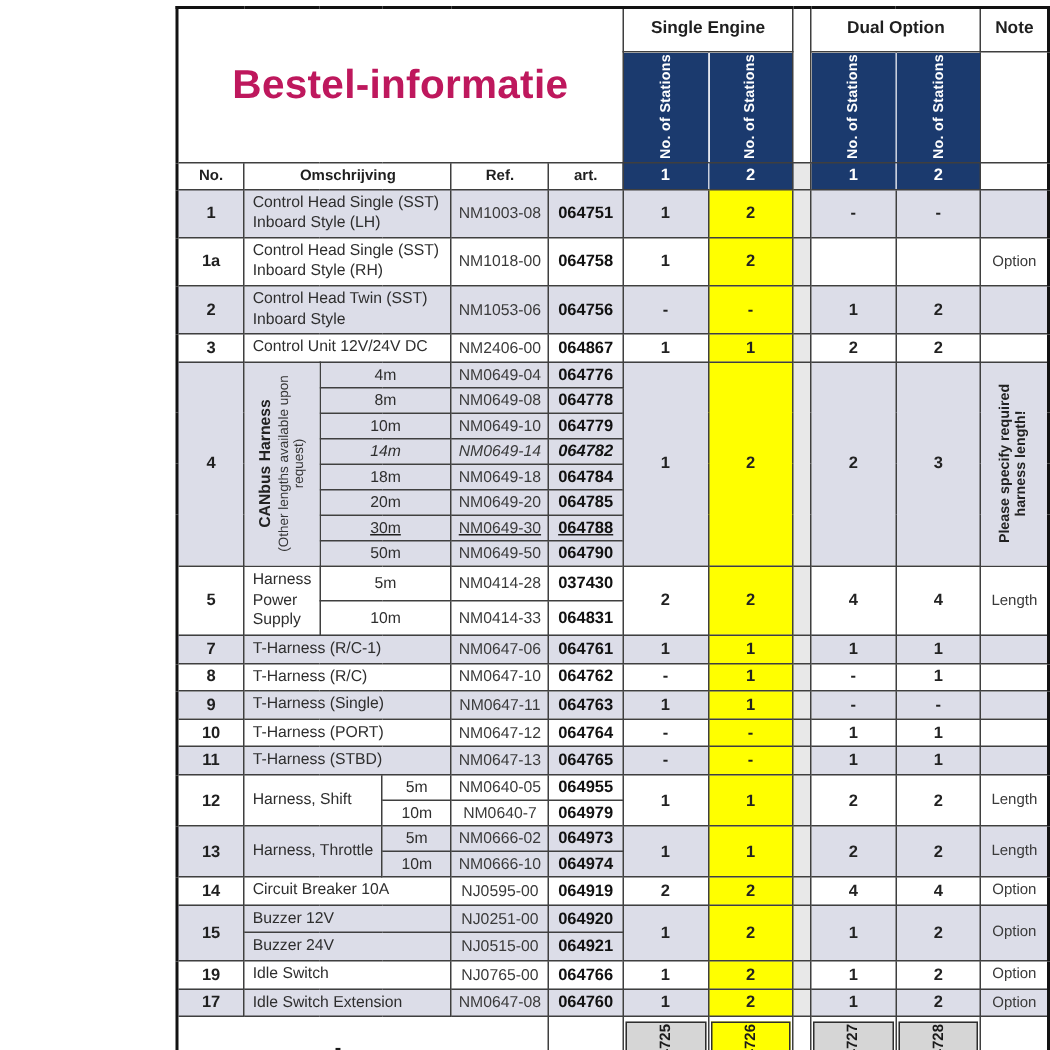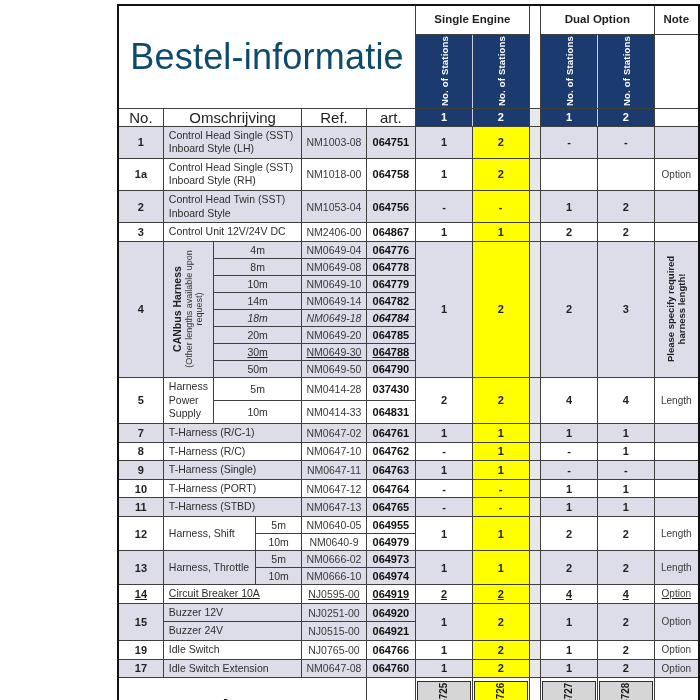--- a/index.html
+++ b/index.html
@@ -23,23 +23,23 @@
   .br{border-right:2px solid #121212;}
   .bt{border-top:2px solid #121212;}
   .bb{border-bottom:2px solid #121212;}
 
   .r-eng{height:29px;}
   .r-sta{height:74px;}
   .r-hdr{height:18px;}
   .r-foot{height:62px;}
 
   .title-cell{text-align:center;}
-  .title{font-size:36px;font-weight:normal;letter-spacing:.2px;color:#0c4a6e;}
+  .title{font-size:27px;font-weight:bold;letter-spacing:.2px;color:#be185d;}
   th.box{font-size:11.5px;font-weight:bold;text-align:center;line-height:1.15;padding:1px 2px;}
-  th.colhead{font-size:15px;font-weight:normal;}
+  th.colhead{font-size:10px;font-weight:bold;}
 
   .navy{background:#1b3a6e;color:#ffffff;}
   .navy-num{background:#1b3a6e;color:#ffffff;font-weight:bold;text-align:center;font-size:11px;}
   .rsep{border-right-color:#c9cfdd;}
 
   .lav{background:#dcdde8;}
   .yellow{background:#ffff00;}
   .gapbg{background:#e8e8e8;}
 
   .c-no{font-weight:bold;text-align:center;font-size:11px;}
@@ -154,21 +154,21 @@
           <td class="c-st">1</td>
           <td class="c-st yellow">2</td>
           <td class="gapbg"></td>
           <td class="c-st"></td>
           <td class="c-st"></td>
           <td class="c-note br">Option</td>
         </tr>
         <tr style="height: 26px;">
           <td class="c-no bl lav">2</td>
           <td class="c-desc lav" colspan="3">Control Head  Twin (SST) Inboard Style</td>
-          <td class="c-ref lav">NM1053-04</td>
+          <td class="c-ref lav">NM1053-06</td>
           <td class="c-art lav">064756</td>
           <td class="c-st lav">-</td>
           <td class="c-st yellow">-</td>
           <td class="gapbg"></td>
           <td class="c-st lav">1</td>
           <td class="c-st lav">2</td>
           <td class="c-note br lav"></td>
         </tr>
         <tr style="height: 17px;">
           <td class="c-no bl">3</td>
@@ -205,26 +205,26 @@
         <tr style="height: 17px;">
           <td class="c-len lav" colspan="2">8m</td>
           <td class="c-ref lav">NM0649-08</td>
           <td class="c-art lav">064778</td>
         </tr>
         <tr style="height: 17px;">
           <td class="c-len lav" colspan="2">10m</td>
           <td class="c-ref lav">NM0649-10</td>
           <td class="c-art lav">064779</td>
         </tr>
-        <tr style="height: 17px;">
+        <tr style="height: 17px; font-style: italic;">
           <td class="c-len lav" colspan="2">14m</td>
           <td class="c-ref lav">NM0649-14</td>
           <td class="c-art lav">064782</td>
         </tr>
-        <tr style="height: 17px; font-style: italic;">
+        <tr style="height: 17px;">
           <td class="c-len lav" colspan="2">18m</td>
           <td class="c-ref lav">NM0649-18</td>
           <td class="c-art lav">064784</td>
         </tr>
         <tr style="height: 17px;">
           <td class="c-len lav" colspan="2">20m</td>
           <td class="c-ref lav">NM0649-20</td>
           <td class="c-art lav">064785</td>
         </tr>
         <tr style="height: 17px; text-decoration: underline;">
@@ -251,21 +251,21 @@
           <td class="c-note br" rowspan="2">Length</td>
         </tr>
         <tr style="height: 17px;">
           <td class="c-len" colspan="2">10m</td>
           <td class="c-ref">NM0414-33</td>
           <td class="c-art">064831</td>
         </tr>
         <tr style="height: 16px;">
           <td class="c-no bl lav">7</td>
           <td class="c-desc lav" colspan="3">T-Harness (R/C-1)</td>
-          <td class="c-ref lav">NM0647-02</td>
+          <td class="c-ref lav">NM0647-06</td>
           <td class="c-art lav">064761</td>
           <td class="c-st lav">1</td>
           <td class="c-st yellow">1</td>
           <td class="gapbg"></td>
           <td class="c-st lav">1</td>
           <td class="c-st lav">1</td>
           <td class="c-note br lav"></td>
         </tr>
         <tr style="height: 16px;">
           <td class="c-no bl">8</td>
@@ -323,42 +323,42 @@
           <td class="c-art">064955</td>
           <td class="c-st" rowspan="2">1</td>
           <td class="c-st yellow" rowspan="2">1</td>
           <td class="gapbg" rowspan="2"></td>
           <td class="c-st" rowspan="2">2</td>
           <td class="c-st" rowspan="2">2</td>
           <td class="c-note br" rowspan="2">Length</td>
         </tr>
         <tr style="height: 17px;">
           <td class="c-len">10m</td>
-          <td class="c-ref">NM0640-9</td>
+          <td class="c-ref">NM0640-7</td>
           <td class="c-art">064979</td>
         </tr>
         <tr style="height: 17px;">
           <td class="c-no bl lav" rowspan="2">13</td>
           <td class="c-desc lav" rowspan="2" colspan="2">Harness, Throttle</td>
           <td class="c-len lav">5m</td>
           <td class="c-ref lav">NM0666-02</td>
           <td class="c-art lav">064973</td>
           <td class="c-st lav" rowspan="2">1</td>
           <td class="c-st yellow" rowspan="2">1</td>
           <td class="gapbg" rowspan="2"></td>
           <td class="c-st lav" rowspan="2">2</td>
           <td class="c-st lav" rowspan="2">2</td>
           <td class="c-note br lav" rowspan="2">Length</td>
         </tr>
         <tr style="height: 17px;">
           <td class="c-len lav">10m</td>
           <td class="c-ref lav">NM0666-10</td>
           <td class="c-art lav">064974</td>
         </tr>
-        <tr style="height: 16px; text-decoration: underline;">
+        <tr style="height: 16px;">
           <td class="c-no bl">14</td>
           <td class="c-desc" colspan="3">Circuit Breaker 10A</td>
           <td class="c-ref">NJ0595-00</td>
           <td class="c-art">064919</td>
           <td class="c-st">2</td>
           <td class="c-st yellow">2</td>
           <td class="gapbg"></td>
           <td class="c-st">4</td>
           <td class="c-st">4</td>
           <td class="c-note br">Option</td>

